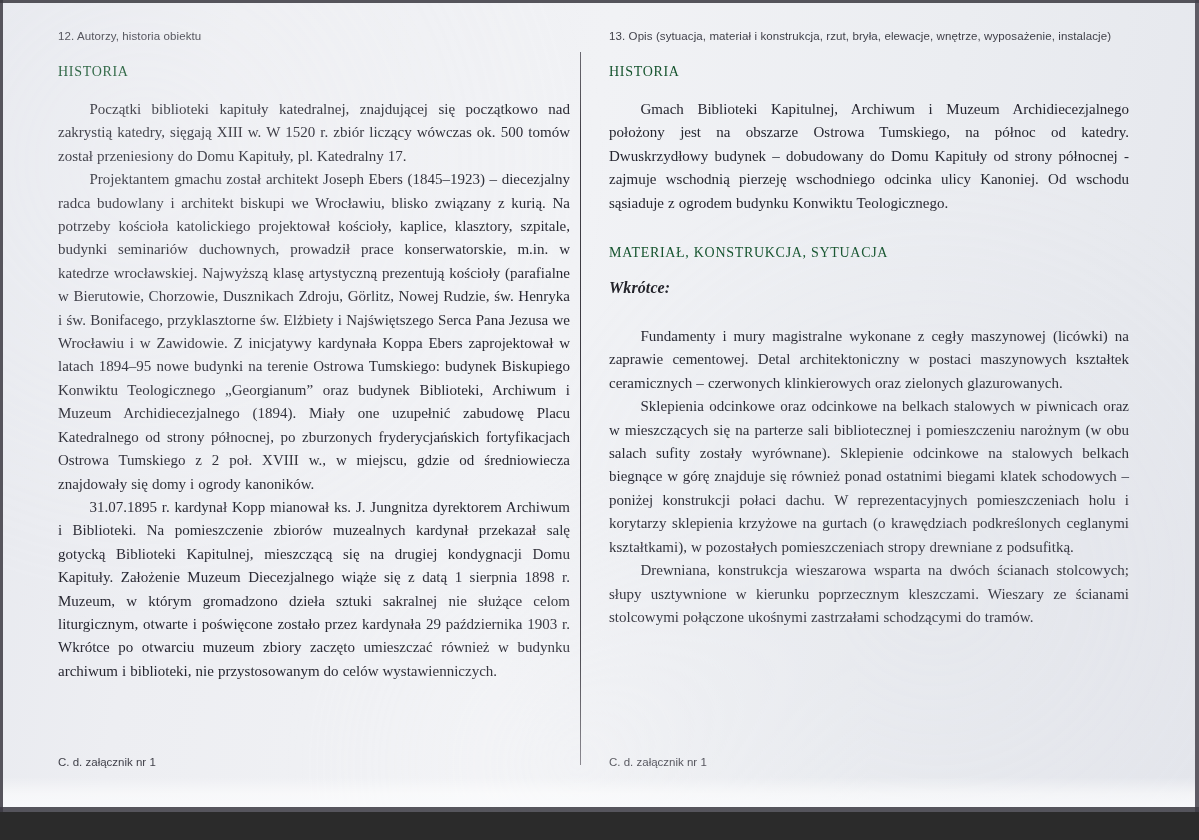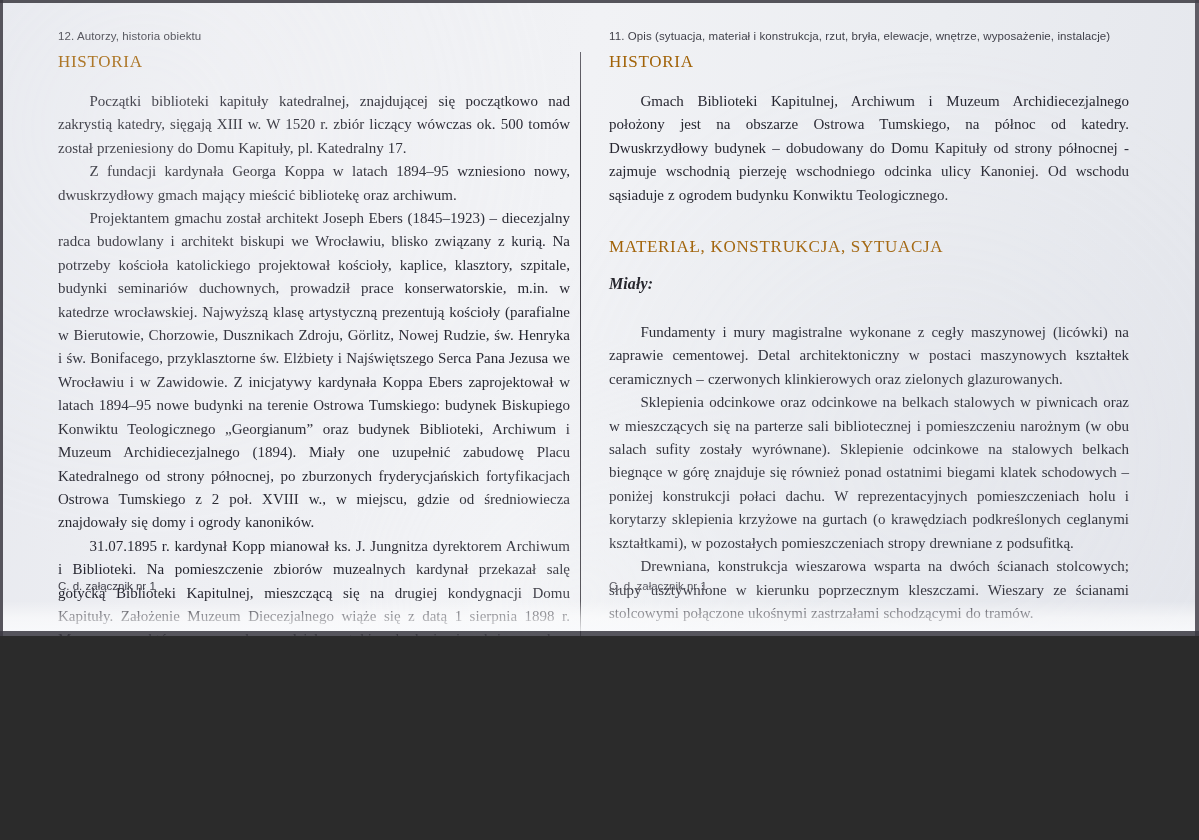--- a/index.html
+++ b/index.html
@@ -5,21 +5,21 @@
 <style>
   html, body {
     margin: 0;
     padding: 0;
     background: #2b2b2b;
   }
 
   #page {
     position: relative;
     width: 1199px;
-    height: 636px;
+    height: 812px;
     margin: 0;
     overflow: hidden;
     background: #eceef2;
     font-family: "Liberation Serif", "DejaVu Serif", serif;
     color: #2a2a30;
     box-sizing: border-box;
   }
 
   
   #paper {
@@ -92,25 +92,25 @@
   
   .col {
     position: absolute;
     top: 52px;
     width: 512px;
   }
   .col-left  { left: 58px; }
   .col-right { left: 609px; width: 520px; }
 
   h2.section {
-    margin: 0 0 18px 0;
-    font-size: 17px;
+    margin: 12px 0 18px 0;
+    font-size: 14px;
     font-weight: normal;
     letter-spacing: .7px;
-    color: #a16207;
+    color: #14532d;
   }
   h2.section.gap-above { margin-top: 30px; }
 
   h3.sub {
     margin: 0 0 14px 0;
     font-size: 16px;
     font-style: italic;
     font-weight: bold;
     letter-spacing: .1px;
     color: #23232a;
@@ -146,47 +146,46 @@
 <body>
 
 <div id="page">
 
   <div id="paper"></div>
 
   <div class="content">
 
     <div class="runhead runhead-left">12. Autorzy, historia obiektu</div>
 
-    <div class="runhead runhead-right">11. Opis (sytuacja, materiał i konstrukcja, rzut, bryła, elewacje, wnętrze, wyposażenie, instalacje)</div>
+    <div class="runhead runhead-right">13. Opis (sytuacja, materiał i konstrukcja, rzut, bryła, elewacje, wnętrze, wyposażenie, instalacje)</div>
 
     <div class="divider"></div>
 
     <div class="col col-left">
 
       <h2 class="section">HISTORIA</h2>
 
       <p class="body">Początki biblioteki kapituły katedralnej, znajdującej się początkowo nad zakrystią katedry, sięgają XIII w. W 1520 r. zbiór liczący wówczas ok. 500 tomów został przeniesiony do Domu Kapituły, pl. Katedralny 17.</p>
 
-      <p class="body">Z fundacji kardynała Georga Koppa w latach 1894–95 wzniesiono nowy, dwuskrzydłowy gmach mający mieścić bibliotekę oraz archiwum.</p>
 
       <p class="body">Projektantem gmachu został architekt Joseph Ebers (1845–1923) – diecezjalny radca budowlany i architekt biskupi we Wrocławiu, blisko związany z kurią. Na potrzeby kościoła katolickiego projektował kościoły, kaplice, klasztory, szpitale, budynki seminariów duchownych, prowadził prace konserwatorskie, m.in. w katedrze wrocławskiej. Najwyższą klasę artystyczną prezentują kościoły (parafialne w Bierutowie, Chorzowie, Dusznikach Zdroju, Görlitz, Nowej Rudzie, św. Henryka i św. Bonifacego, przyklasztorne św. Elżbiety i Najświętszego Serca Pana Jezusa we Wrocławiu i w Zawidowie. Z inicjatywy kardynała Koppa Ebers zaprojektował w latach 1894–95 nowe budynki na terenie Ostrowa Tumskiego: budynek Biskupiego Konwiktu Teologicznego „Georgianum” oraz budynek Biblioteki, Archiwum i Muzeum Archidiecezjalnego (1894). Miały one uzupełnić zabudowę Placu Katedralnego od strony północnej, po zburzonych fryderycjańskich fortyfikacjach Ostrowa Tumskiego z 2 poł. XVIII w., w miejscu, gdzie od średniowiecza znajdowały się domy i ogrody kanoników.</p>
 
       <p class="body">31.07.1895 r. kardynał Kopp mianował ks. J. Jungnitza dyrektorem Archiwum i Biblioteki. Na pomieszczenie zbiorów muzealnych kardynał przekazał salę gotycką Biblioteki Kapitulnej, mieszczącą się na drugiej kondygnacji Domu Kapituły. Założenie Muzeum Diecezjalnego wiąże się z datą 1 sierpnia 1898 r. Muzeum, w którym gromadzono dzieła sztuki sakralnej nie służące celom liturgicznym, otwarte i poświęcone zostało przez kardynała 29 października 1903 r. Wkrótce po otwarciu muzeum zbiory zaczęto umieszczać również w budynku archiwum i biblioteki, nie przystosowanym do celów wystawienniczych.</p>
 
     </div>
 
     <div class="col col-right">
 
       <h2 class="section">HISTORIA</h2>
 
       <p class="body">Gmach Biblioteki Kapitulnej, Archiwum i Muzeum Archidiecezjalnego położony jest na obszarze Ostrowa Tumskiego, na północ od katedry. Dwuskrzydłowy budynek – dobudowany do Domu Kapituły od strony północnej - zajmuje wschodnią pierzeję wschodniego odcinka ulicy Kanoniej. Od wschodu sąsiaduje z ogrodem budynku Konwiktu Teologicznego.</p>
 
       <h2 class="section gap-above">MATERIAŁ, KONSTRUKCJA, SYTUACJA</h2>
 
-      <h3 class="sub">Miały:</h3>
+      <h3 class="sub">Wkrótce:</h3>
 
       <p class="body spaced">Fundamenty i mury magistralne wykonane z cegły maszynowej (licówki) na zaprawie cementowej. Detal architektoniczny w postaci maszynowych kształtek ceramicznych – czerwonych klinkierowych oraz zielonych glazurowanych.</p>
 
 
       <p class="body spaced">Sklepienia odcinkowe oraz odcinkowe na belkach stalowych w piwnicach oraz w mieszczących się na parterze sali bibliotecznej i pomieszczeniu narożnym (w obu salach sufity zostały wyrównane). Sklepienie odcinkowe na stalowych belkach biegnące w górę znajduje się również ponad ostatnimi biegami klatek schodowych – poniżej konstrukcji połaci dachu. W reprezentacyjnych pomieszczeniach holu i korytarzy sklepienia krzyżowe na gurtach (o krawędziach podkreślonych ceglanymi kształtkami), w pozostałych pomieszczeniach stropy drewniane z podsufitką.</p>
 
 
       <p class="body spaced">Drewniana, konstrukcja wieszarowa wsparta na dwóch ścianach stolcowych; słupy usztywnione w kierunku poprzecznym kleszczami. Wieszary ze ścianami stolcowymi połączone ukośnymi zastrzałami schodzącymi do tramów.</p>
 
     </div>

